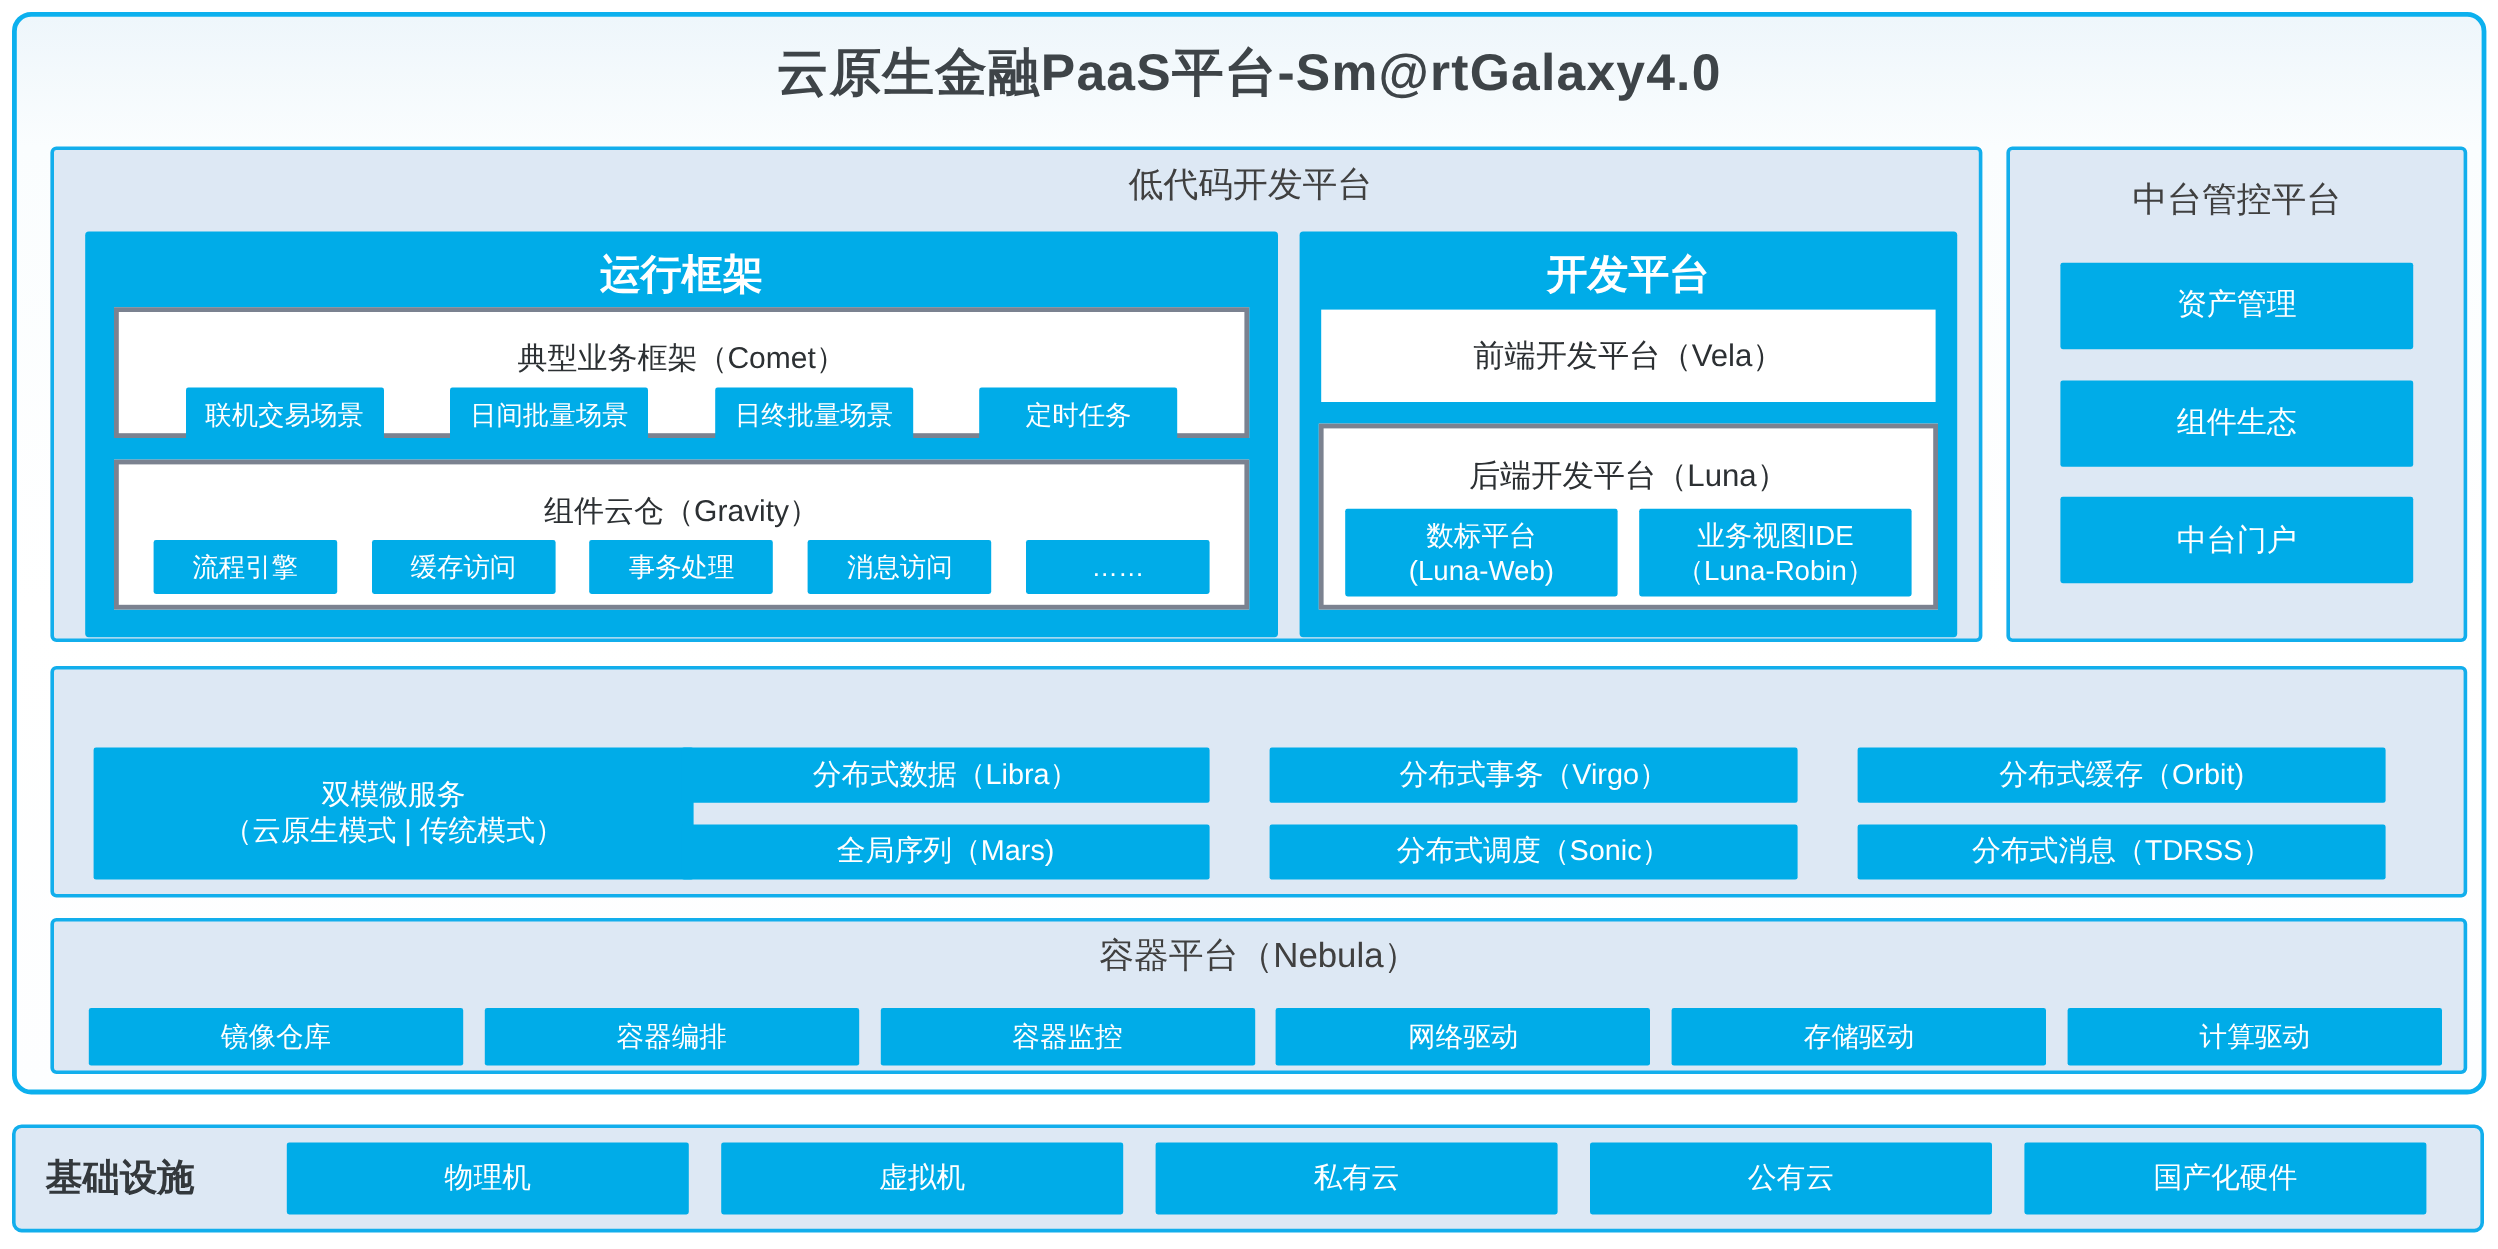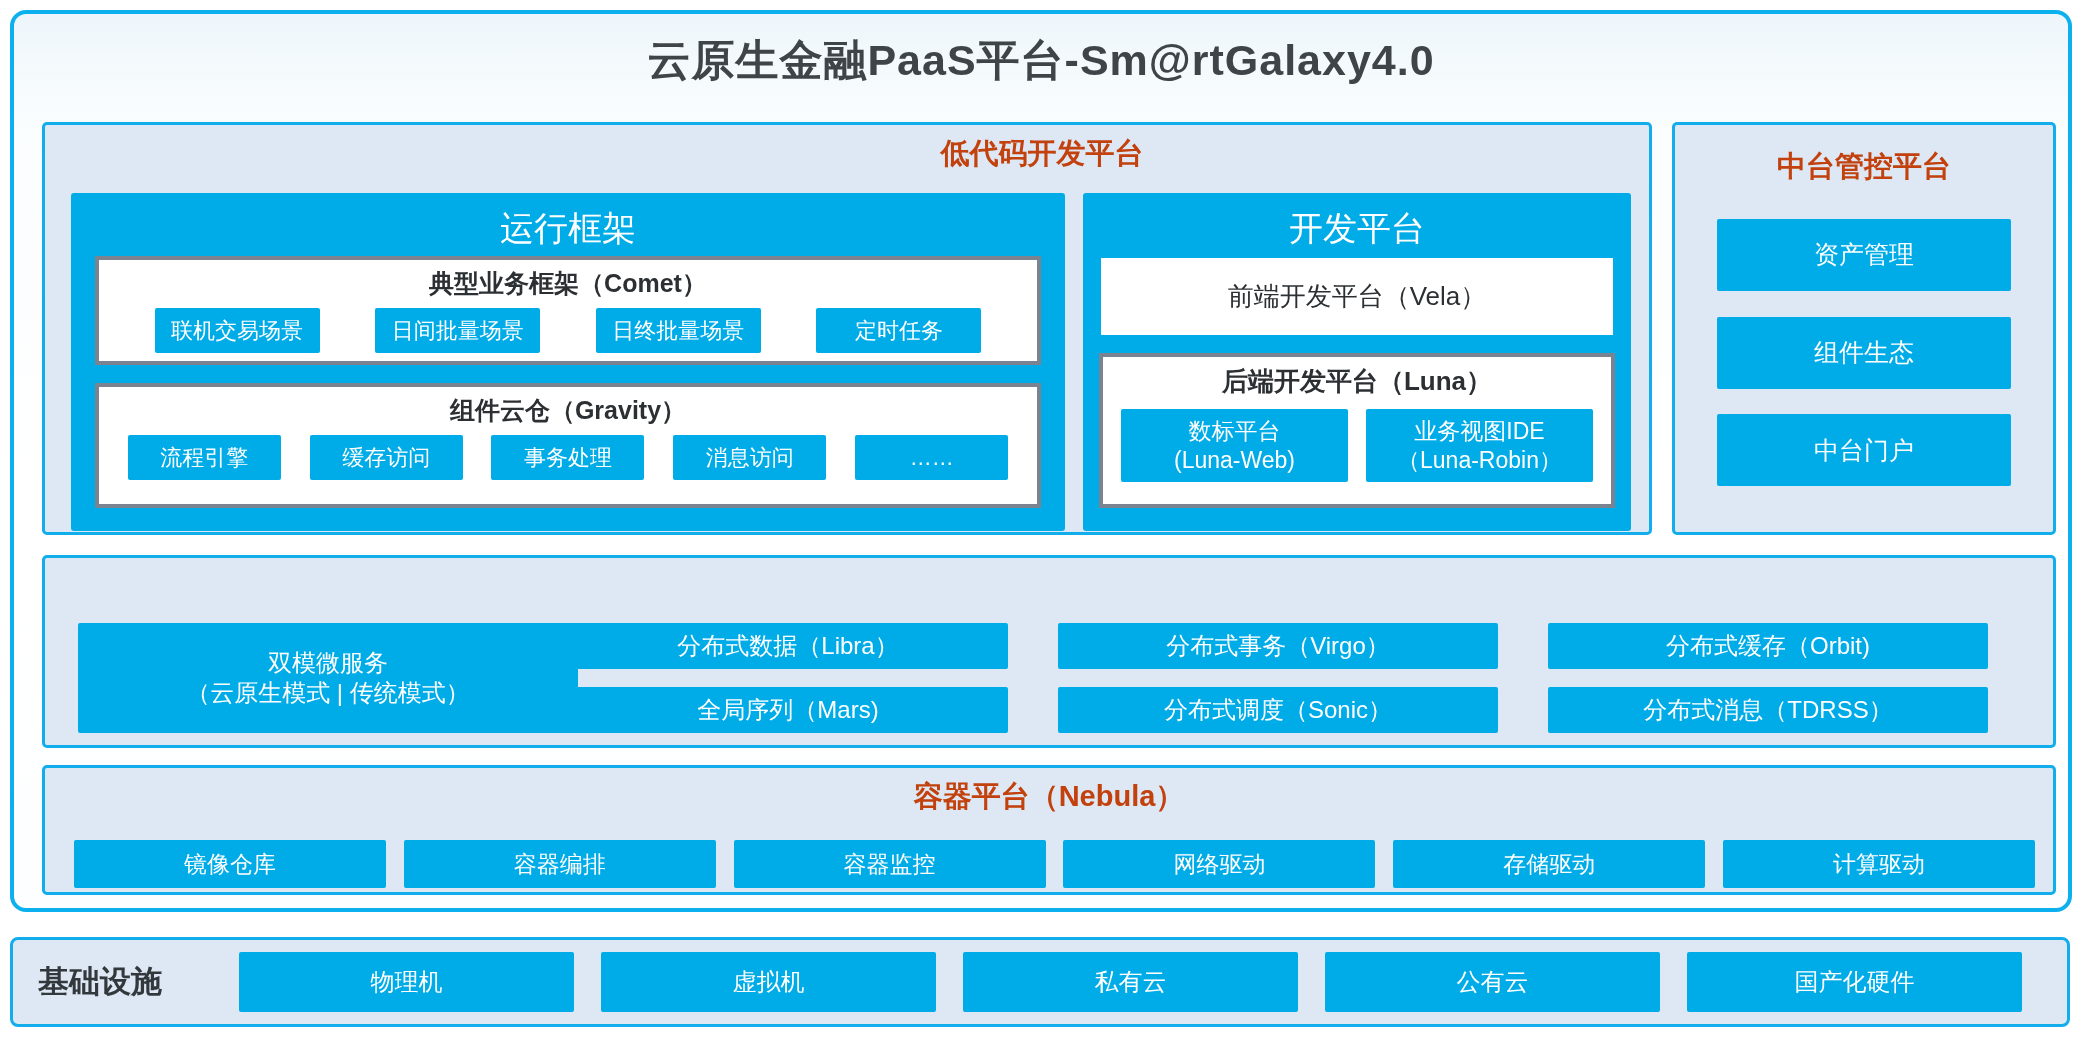--- a/index.html
+++ b/index.html
@@ -16,27 +16,27 @@
   }
   .page-title{
     position:absolute;left:0;top:18px;width:100%;text-align:center;
     font-size:43px;font-weight:bold;color:#3e4448;letter-spacing:1px;
   }
   
   .sec{
     position:absolute;background:var(--panel_bg,#dde8f4);
     border:3px solid var(--panel_border,#12aeec);border-radius:5px;box-sizing:border-box;
   }
-  .sec-h{font-size:29px;font-weight:bold;color:#c2410c;text-align:center;margin-top:9px;}
+  .sec-h{font-size:29px;font-weight:normal;color:#404040;text-align:center;margin-top:9px;}
   
   .bluebox{position:absolute;background:var(--accent,#00ace8);border-radius:3px;box-sizing:border-box;}
-  .bluebox-h{font-size:34px;font-weight:normal;color:#ffffff;text-align:center;margin-top:13px;}
+  .bluebox-h{font-size:34px;font-weight:bold;color:#ffffff;text-align:center;margin-top:13px;}
   
   .whitepanel{position:absolute;background:#ffffff;border:4px solid var(--gray_border,#7b8290);box-sizing:border-box;}
-  .wp-h{font-size:25px;color:#2c3033;text-align:center;margin-top:7px;font-weight:700;}
+  .wp-h{font-size:25px;color:#2c3033;text-align:center;margin-top:22px;font-weight:400;}
   
   .btn{
     background:var(--accent,#00ace8);color:#ffffff;display:flex;flex-direction:column;
     align-items:center;justify-content:center;text-align:center;border-radius:2px;box-sizing:border-box;
     line-height:1.25;
   }
   .row{display:flex;align-items:center;}
   
   .chips{justify-content:space-evenly;margin-top:8px;}
   .chips .btn{height:45px;font-size:22px;}

